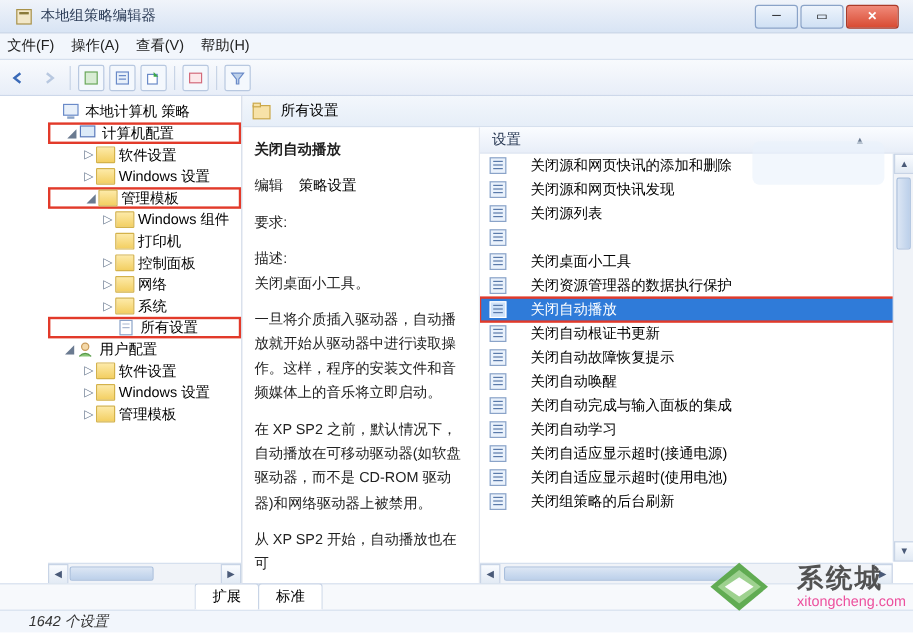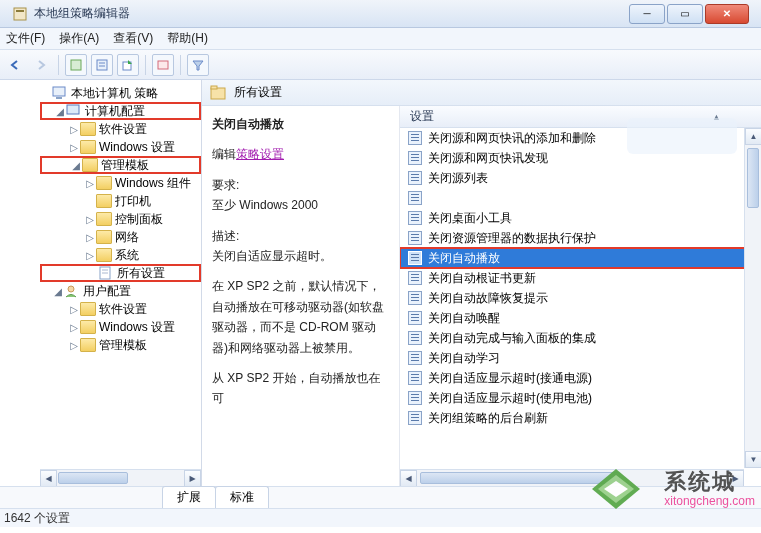--- a/index.html
+++ b/index.html
@@ -33,45 +33,45 @@
 .indent-2 { padding-left: 28px; }
 .indent-3 { padding-left: 44px; }
 .tree-label { color: #000; }
 
 .right-pane { flex: 1; display: flex; flex-direction: column; }
 .right-header { height: 26px; background: linear-gradient(#f3f7fc,#e6eef8); border-bottom: 1px solid #d6e0ee; display: flex; align-items: center; padding: 0 8px; gap: 6px; }
 .right-body { flex: 1; display: flex; overflow: hidden; }
 
 .desc-pane { width: 198px; padding: 8px 10px; border-right: 1px solid #e4e8f0; overflow: hidden; line-height: 1.7; color: #222; }
 .desc-pane .d-title { font-weight: bold; margin-bottom: 10px; }
-.desc-pane a { color: #a21caf; text-decoration: underline; cursor: pointer; }
+.desc-pane a { color: #000000; cursor: pointer; padding-left: 13px; }
 .desc-pane .lbl { margin-top: 10px; }
 
 .list-pane { flex: 1; display: flex; flex-direction: column; position: relative; }
 .list-col-header { height: 22px; background: linear-gradient(#fafcff,#e8eef8); border-bottom: 1px solid #d6e0ee; display: flex; align-items: center; padding-left: 10px; color: #2a3a55; gap: 28px; }
 .list-col-header .sort { margin-left: auto; margin-right: 40px; color: #6a7a90; font-size: 9px; }
 .list-rows { flex: 1; overflow: hidden; }
-.list-row { height: 20px; display: flex; align-items: center; padding-left: 8px; gap: 6px; }
+.list-row { height: 20px; display: flex; align-items: center; padding-left: 8px; gap: 20px; }
 .list-row.selected { background: #2f7bd9; color: #fff; }
 .list-row.selected.redsel { outline: 2px solid #e23a2a; outline-offset: -1px; }
 .row-icon { width: 14px; height: 14px; display: inline-block; border: 1px solid #8aa3c8; background: #eaf2fc; position: relative; }
 .row-icon::after { content: ""; position: absolute; left: 2px; top: 2px; right: 2px; height: 1px; background: #5a7aaa; box-shadow: 0 3px 0 #5a7aaa, 0 6px 0 #5a7aaa; }
 .list-row.selected .row-icon { border-color: #fff; background: #cfe2f9; }
 .scrollbar-v { position: absolute; right: 0; top: 22px; bottom: 18px; width: 17px; background: #f0f3f8; border-left: 1px solid #d6e0ee; }
 .scrollbar-h { position: absolute; left: 0; right: 17px; bottom: 0; height: 17px; background: #f0f3f8; border-top: 1px solid #d6e0ee; }
 .sb-arrow { width: 17px; height: 17px; background: linear-gradient(#fafcff,#e2eaf4); border: 1px solid #c8d4e6; display: flex; align-items: center; justify-content: center; font-size: 8px; color: #4a5a78; }
 .sb-thumb { position: absolute; left: 2px; right: 2px; top: 20px; height: 60px; background: linear-gradient(90deg,#dce6f4,#bcd0ea); border: 1px solid #a8bedc; border-radius: 2px; }
 .sb-thumb-h { position: absolute; top: 2px; bottom: 2px; left: 20px; width: 200px; background: linear-gradient(#dce6f4,#bcd0ea); border: 1px solid #a8bedc; border-radius: 2px; }
 
 .tabs-row { height: 22px; border-top: 1px solid #d6e0ee; display: flex; align-items: flex-end; padding-left: 162px; background: #f7f9fc; }
 .tab { padding: 2px 14px; border: 1px solid #c8d4e6; border-bottom: none; background: #fff; margin-right: -1px; border-radius: 3px 3px 0 0; font-size: 12px; }
 .tree-scroll-h { position: absolute; left: 0; bottom: 0; right: 0; height: 17px; background: #f0f3f8; border-top: 1px solid #d6e0ee; }
 .tree-scroll-h .sb-thumb-h { left: 18px; width: 70px; }
 
-.statusbar { height: 19px; background: #f2f6fc; border-top: 1px solid #d6e0ee; display: flex; align-items: center; padding: 0 4px; color: #333; }
+.statusbar { height: 19px; background: #f2f6fc; border-top: 1px solid #d6e0ee; display: flex; align-items: center; padding: 0 24px; color: #333; font-style: italic; }
 
 .watermark { position: absolute; right: 6px; bottom: 22px; display: flex; align-items: center; gap: 22px; opacity: 0.95; }
 .wm-logo { width: 52px; height: 44px; }
 .wm-text { display: flex; flex-direction: column; line-height: 1.1; }
 .wm-cn { font-size: 22px; font-weight: bold; color: #4a4a4a; letter-spacing: 2px; }
 .wm-en { font-size: 12px; color: #ec4899; }
 .smudge { position: absolute; right: 24px; top: 118px; width: 110px; height: 36px; background: #eaf2fc; border-radius: 6px; opacity: 0.6; }
 
 svg { display: block; }
 </style>
@@ -256,23 +256,23 @@
             <rect x="1" y="1" width="6" height="3" fill="#f7e2a8" stroke="#cba84a"></rect>
           </svg>
         </span>
       <span>所有设置</span>
     </div>
     <div class="right-body">
       <div class="desc-pane">
         <div class="d-title">关闭自动播放</div>
         <div><span>编辑</span><a>策略设置</a></div>
         <div class="lbl">要求:</div>
-        <div>至少 Windows 2000</div>
         <div class="lbl">描述:</div>
-        <div>关闭自适应显示超时。</div>
+        <div>关闭桌面小工具。</div>
+        <div class="lbl">一旦将介质插入驱动器，自动播放就开始从驱动器中进行读取操作。这样，程序的安装文件和音频媒体上的音乐将立即启动。</div>
         <div class="lbl">在 XP SP2 之前，默认情况下，自动播放在可移动驱动器(如软盘驱动器，而不是 CD-ROM 驱动器)和网络驱动器上被禁用。</div>
         <div class="lbl">从 XP SP2 开始，自动播放也在可</div>
       </div>
       <div class="list-pane">
         <div class="list-col-header">
           <span>设置</span>
           <span class="sort">▲</span>
         </div>
         <div class="list-rows" id="list-rows">
             <div class="list-row">

